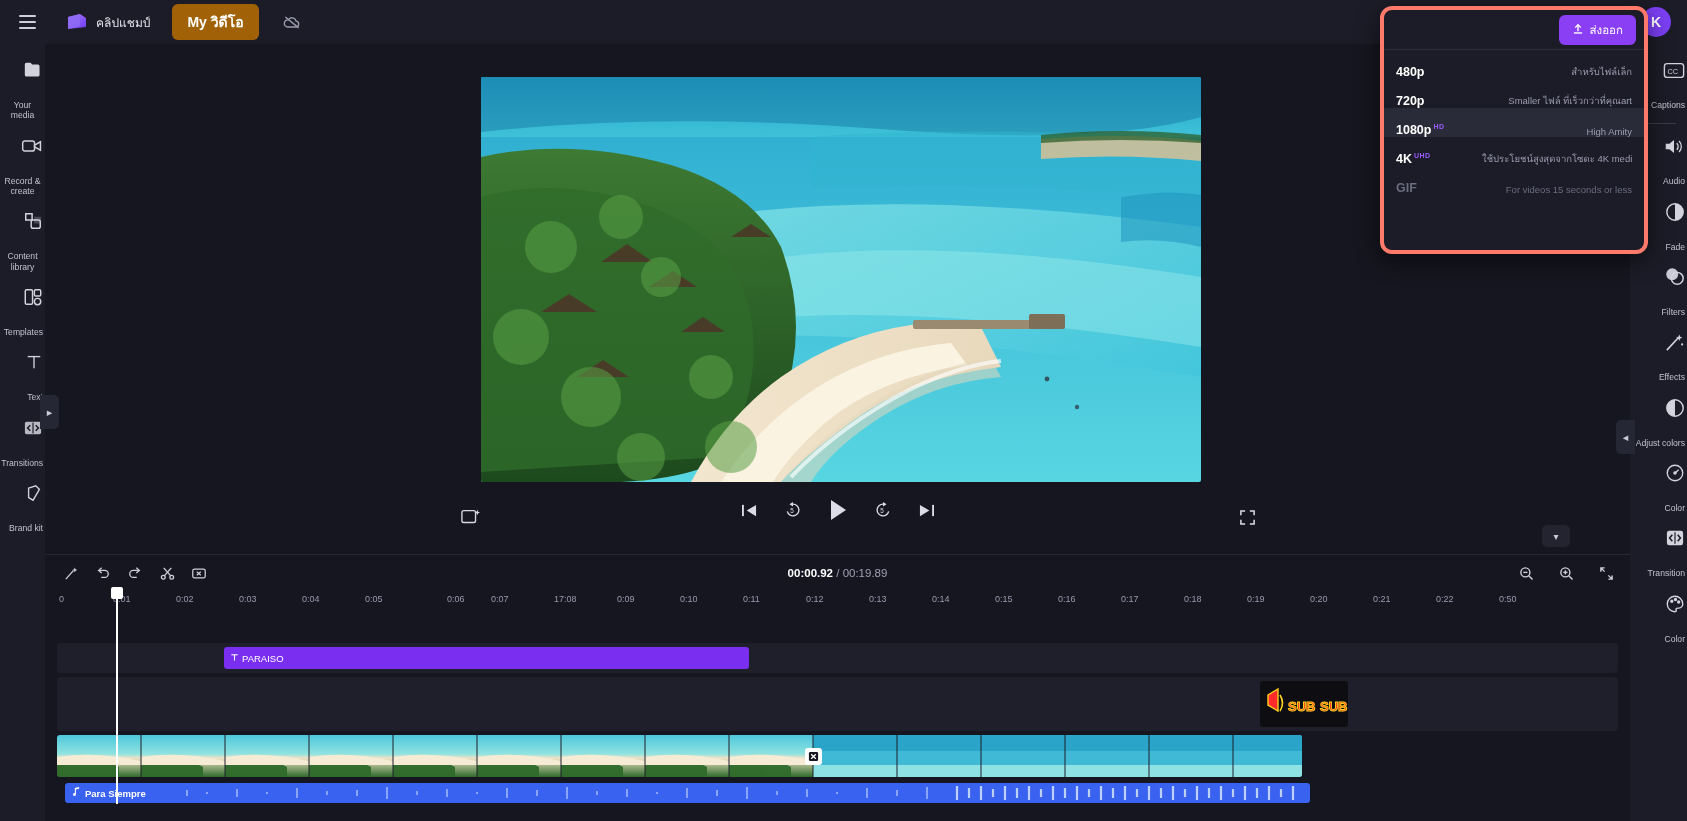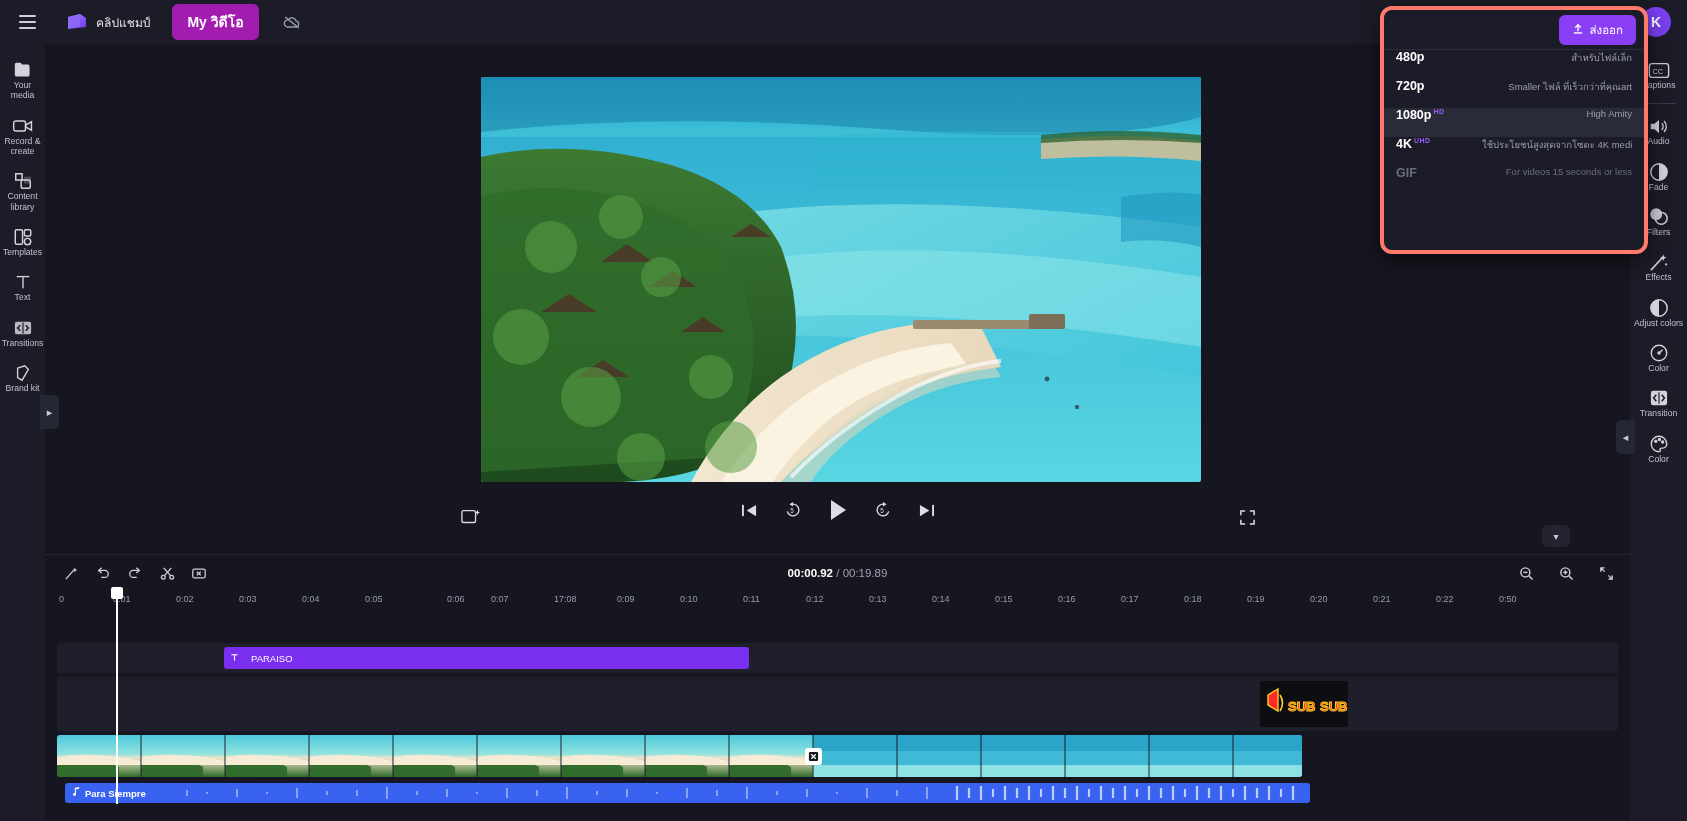--- a/index.html
+++ b/index.html
@@ -11,34 +11,34 @@
   .topbar { position:absolute; left:0; top:0; width:1687px; height:44px;
     background:#1b1c27; display:flex; align-items:center; padding:0 10px; z-index:40; }
   .hamb { width:34px; height:34px; display:flex; flex-direction:column; justify-content:center;
     align-items:center; gap:4px; cursor:pointer; border-radius:5px; }
   .hamb i { display:block; width:17px; height:2px; background:#cfcfdb; border-radius:1px; }
   .brandwrap { display:flex; align-items:center; gap:8px; margin-left:22px; cursor:pointer; }
   .brandlogo { width:22px; height:20px; position:relative; }
   .brandlogo svg { display:block; }
   .brandname { font-size:12px; color:#e3e3ec; white-space:nowrap; }
   .projname { margin-left:22px; font-size:14px; font-weight:bold; color:#fff;
-    background:#a21caf; padding:7px 15px; border-radius:6px; cursor:pointer; }
+    background:#a16207; padding:7px 15px; border-radius:6px; cursor:pointer; }
   .cloudicon { margin-left:20px; width:26px; height:26px; display:flex; align-items:center;
     justify-content:center; cursor:pointer; color:#9a9aae; }
   .topright { margin-left:auto; display:flex; align-items:center; gap:14px; padding-right:6px;}
   .helpicon { width:26px;height:26px;border-radius:50%;border:1.6px solid #a9a9bb;color:#c9c9d8;
     display:flex;align-items:center;justify-content:center;font-size:13px;cursor:pointer;}
   .avatar { width:30px;height:30px;border-radius:50%;background:#7b3ff2;color:#fff;font-size:14px;
     display:flex;align-items:center;justify-content:center;cursor:pointer;font-weight:bold;}
 
   
   .leftrail { position:absolute; left:0; top:44px; width:45px; height:777px; background:#1b1c27;
     padding-top:8px; }
   .railitem { width:45px; padding:8px 2px 7px; display:flex; flex-direction:column;
-    align-items:center; gap:0; cursor:pointer; }
+    align-items:flex-end; gap:20px; cursor:pointer; }
   .railitem .ic { color:#d3d3de; display:flex; align-items:center; justify-content:center;
      height:20px;}
   .railitem .lb { font-size:8.6px; color:#c2c2d0; text-align:center; line-height:1.2; }
 
   .leftexp { position:absolute; left:40px; top:395px; width:19px; height:34px;
      background:#262734; border-radius:0 5px 5px 0; display:flex; align-items:center;
      justify-content:center; color:#c9c9d8; font-size:11px; cursor:pointer; z-index:20;}
 
   
   .rightrail { position:absolute; right:0; top:44px; width:57px; height:777px;
@@ -73,21 +73,21 @@
   .timecode { position:absolute; left:50%; transform:translateX(-50%); font-size:11.5px; }
   .timecode .cur { color:#fff; font-weight:bold; }
   .timecode .tot { color:#a0a0b4; }
   .tlright { position:absolute; right:12px; display:flex; gap:16px; align-items:center; }
 
   .ruler { position:relative; height:20px; border-bottom:0px; margin-left:0; }
   .tick { position:absolute; top:3px; font-size:9px; color:#9a9ab0; }
   .tracks { position:relative; height:160px; }
   .track { position:absolute; left:12px; right:12px; }
   .clip-text { position:absolute; height:22px; background:#7a2ff0; border-radius:3px;
-     display:flex; align-items:center; gap:12px; padding:0 6px; color:#fff; font-size:9.5px;
+     display:flex; align-items:center; gap:3px; padding:0 6px; color:#fff; font-size:9.5px;
      cursor:pointer; }
   .clip-sticker { position:absolute; height:46px; border-radius:3px; overflow:hidden; cursor:pointer;}
   .clip-video { position:absolute; height:42px; border-radius:3px; overflow:hidden; cursor:pointer;
      display:flex; }
   .clip-audio { position:absolute; height:20px; background:#3a62f0; border-radius:3px;
      display:flex; align-items:center; gap:5px; padding:0 6px; color:#fff; font-size:9.5px;
      cursor:pointer; overflow:hidden;}
   .playhead { position:absolute; top:0; width:2px; background:#fff; z-index:12; }
   .playhead::before { content:""; position:absolute; top:-2px; left:-5px; width:12px; height:12px;
      background:#fff; border-radius:2px; }
@@ -98,21 +98,21 @@
   .exportpop { position:absolute; left:1380px; top:6px; width:268px; height:248px;
      border:4px solid #ff7a6b; border-radius:12px; z-index:60; background:#1b1c27;
      box-shadow:0 6px 22px rgba(0,0,0,.55); }
   .exphead { height:40px; display:flex; align-items:center; justify-content:flex-end;
      padding:0 8px; border-bottom:1px solid #2e2f3d; }
   .expbtn { background:#8b3ff5; color:#fff; font-size:11.5px; border-radius:6px;
      padding:6px 13px; display:flex; align-items:center; gap:6px; cursor:pointer; }
   .expinfo { padding:8px 12px 9px; border-bottom:1px solid #2e2f3d; }
   .expinfo .t1 { font-size:11.5px; color:#e9e9f2; }
   .expinfo .t2 { font-size:11.5px; color:#c9c9da; margin-top:3px; }
-  .optrow { height:29px; display:flex; align-items:flex-start; padding:0 12px; cursor:pointer;
+  .optrow { height:29px; display:flex; align-items:flex-end; padding:0 12px; cursor:pointer;
      position:relative; }
   .optrow.sel { background:#2a2b38; }
   .optrow .nm { font-size:12.5px; color:#fff; font-weight:bold; display:flex; align-items:flex-start; gap:2px;}
   .optrow .nm sup { font-size:7px; color:#9b5cff; font-weight:bold; letter-spacing:.5px; }
   .optrow .ds { margin-left:auto; font-size:9.5px; color:#9d9db2; white-space:nowrap;
      overflow:hidden; text-overflow:clip; max-width:150px; text-align:right; }
   .optrow.dis .nm { color:#6c6c80; }
   .optrow.dis .ds { color:#6c6c80; }
 </style>
 </head>

